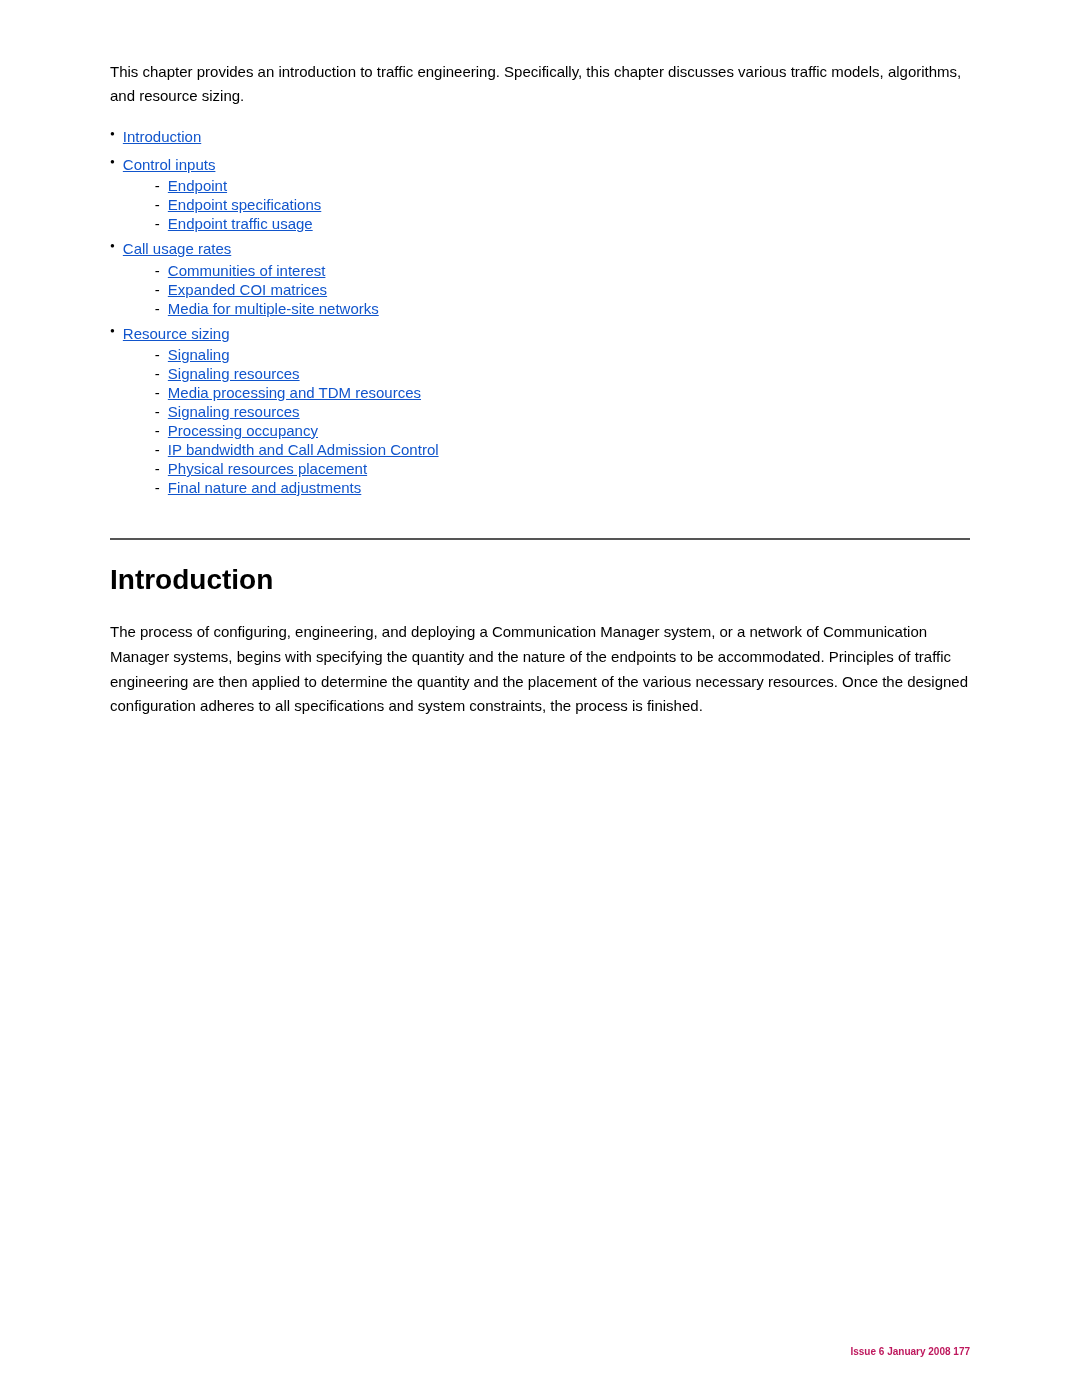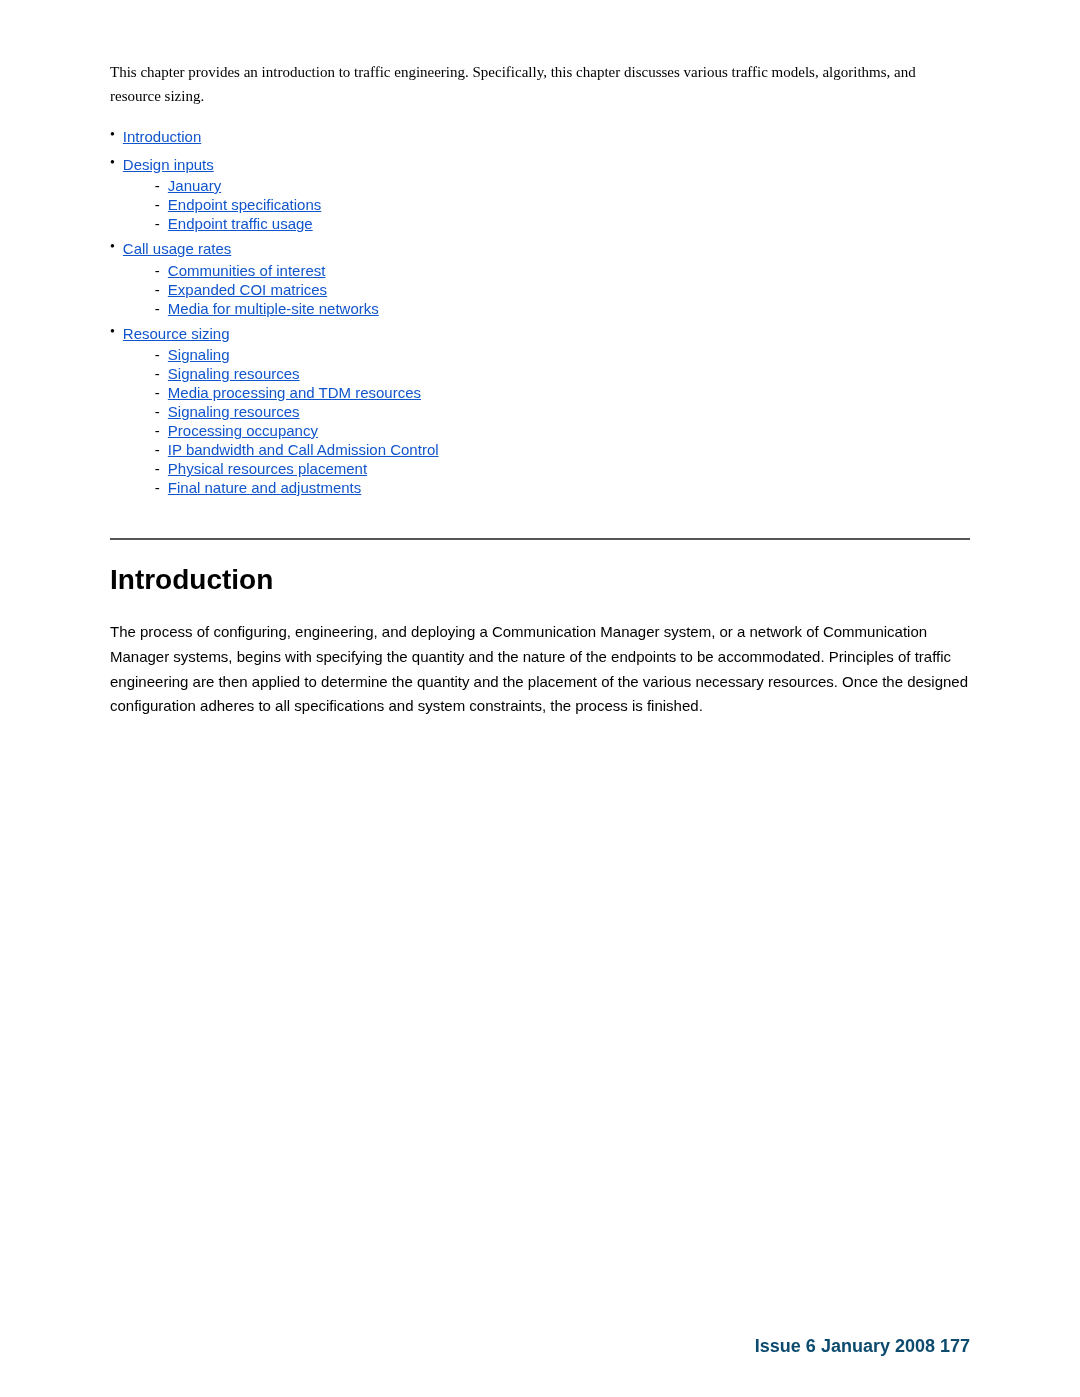--- a/index.html
+++ b/index.html
@@ -28,21 +28,20 @@
       font-weight: bold;
       color: #000;
       margin-bottom: 40px;
     }
 
     .intro-paragraph {
       font-size: 15px;
       line-height: 1.6;
       margin-bottom: 16px;
       color: #000;
-      font-family: Liberation Serif, serif;
     }
 
     .topics-label {
       font-size: 15px;
       line-height: 1.6;
       margin-bottom: 8px;
       color: #000;
     }
 
     .toc-list {
@@ -104,23 +103,23 @@
     .section-paragraph {
       font-size: 15px;
       line-height: 1.65;
       color: #000;
     }
 
     .page-footer {
       position: absolute;
       bottom: 40px;
       right: 110px;
-      font-size: 18px;
+      font-size: 10px;
       font-weight: bold;
-      color: #0c4a6e;
+      color: #be185d;
     }
 
     .toc-item-link {
       font-size: 15px;
       line-height: 1.7;
     }
   </style>
 </head>
 <body>
 
@@ -135,26 +134,26 @@
       <span class="bullet">●</span>
       <span class="toc-item-link">
         <a href="#introduction">Introduction</a>
       </span>
     </li>
 
     <li>
       <span class="bullet">●</span>
       <div>
         <span class="toc-item-link">
-          <a href="#design-inputs">Design inputs</a>
+          <a href="#design-inputs">Control inputs</a>
         </span>
         <ul class="toc-sub-list">
           <li>
             <span class="dash">-</span>
-            <a href="#topology">January</a>
+            <a href="#topology">Endpoint</a>
           </li>
           <li>
             <span class="dash">-</span>
             <a href="#endpoint-specifications">Endpoint specifications</a>
           </li>
           <li>
             <span class="dash">-</span>
             <a href="#endpoint-traffic-usage">Endpoint traffic usage</a>
           </li>
         </ul>

